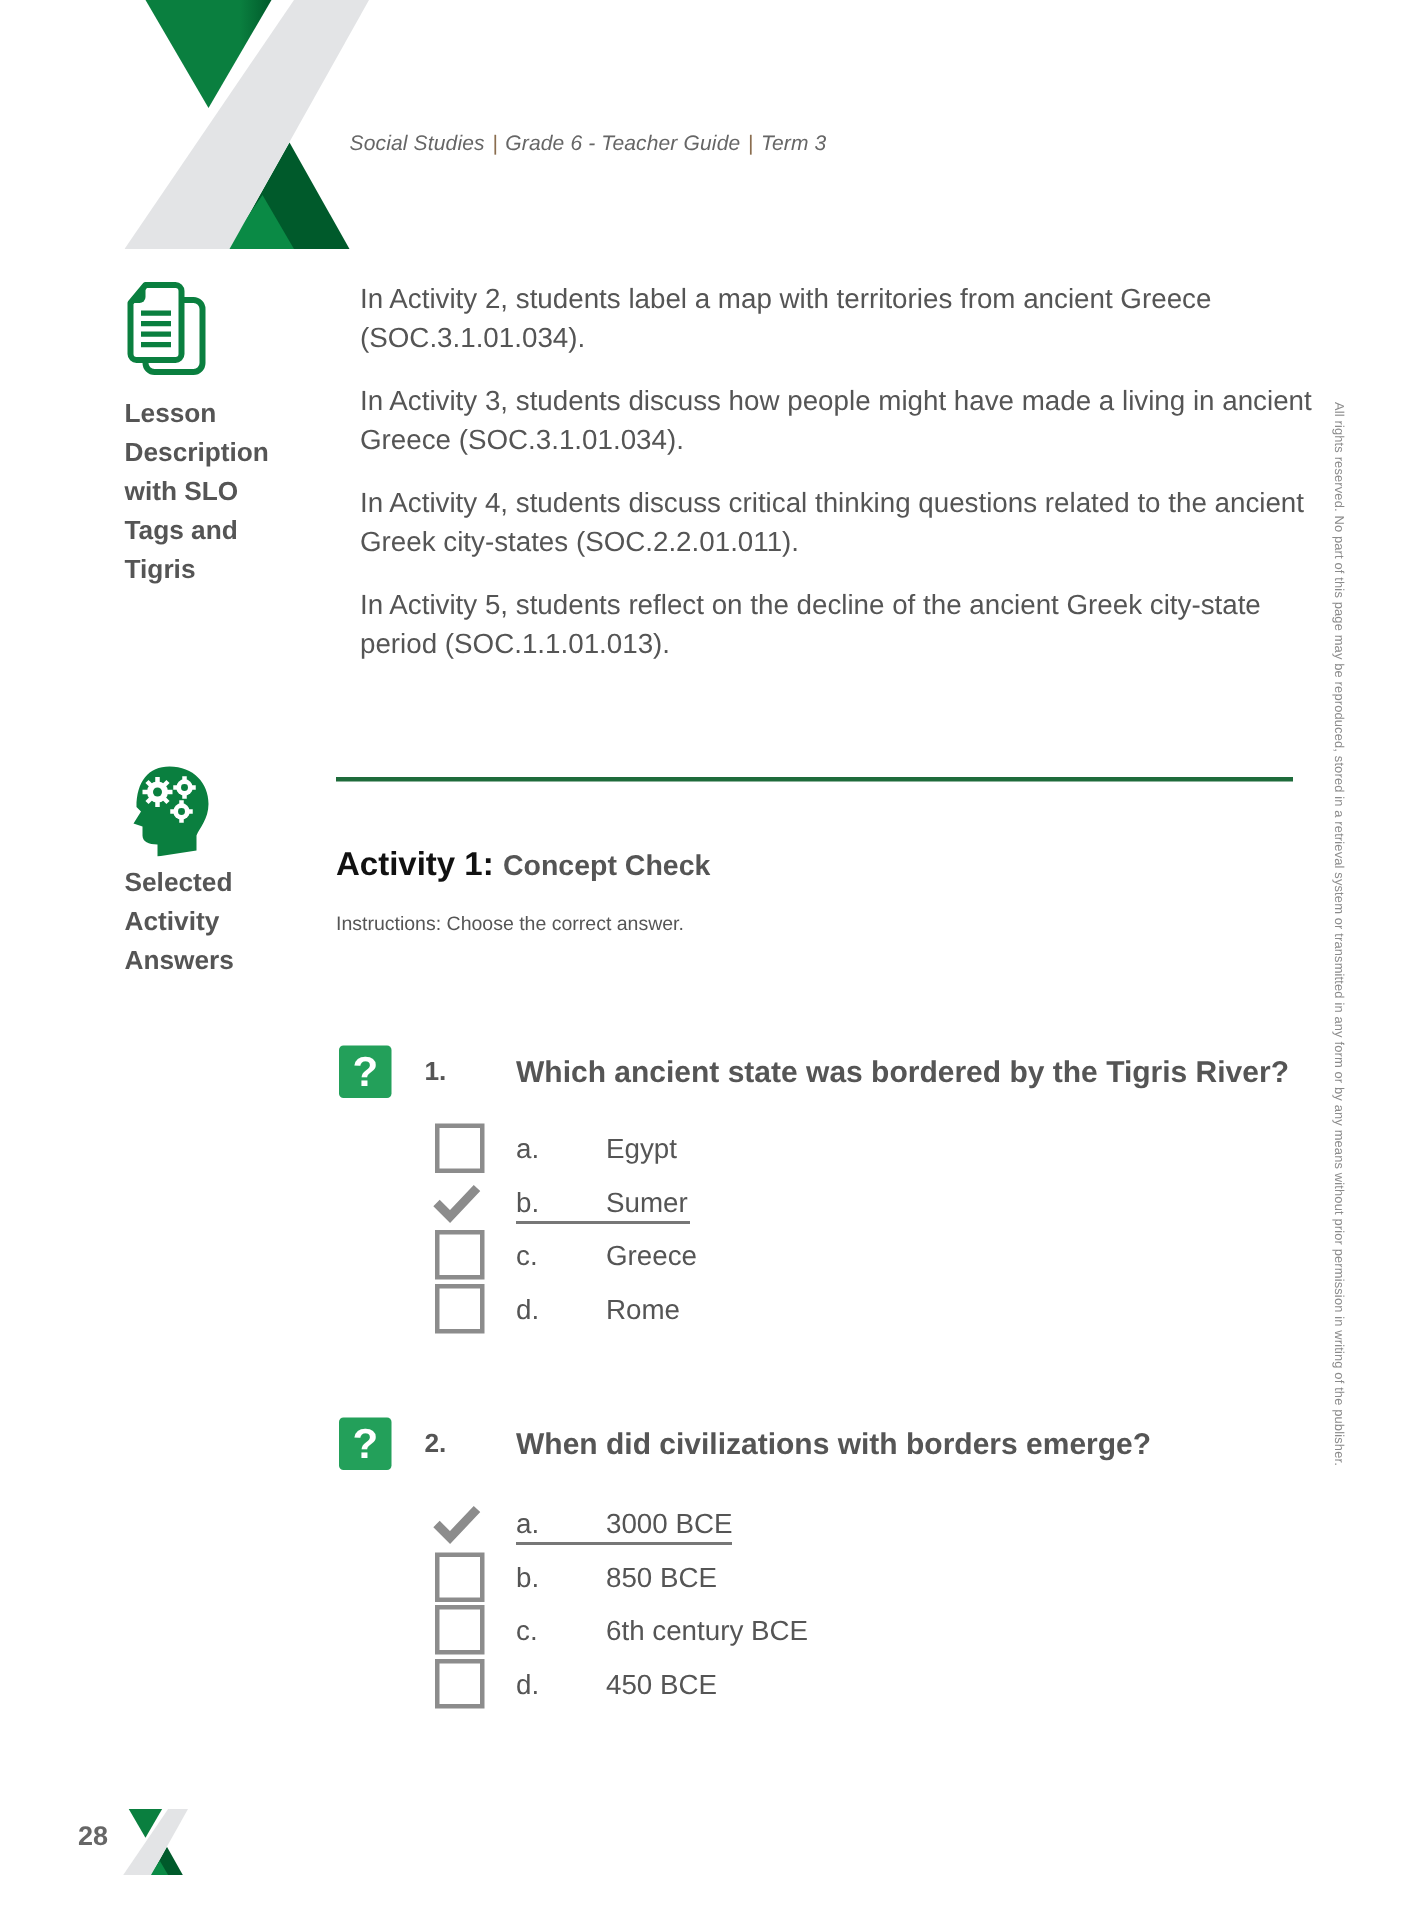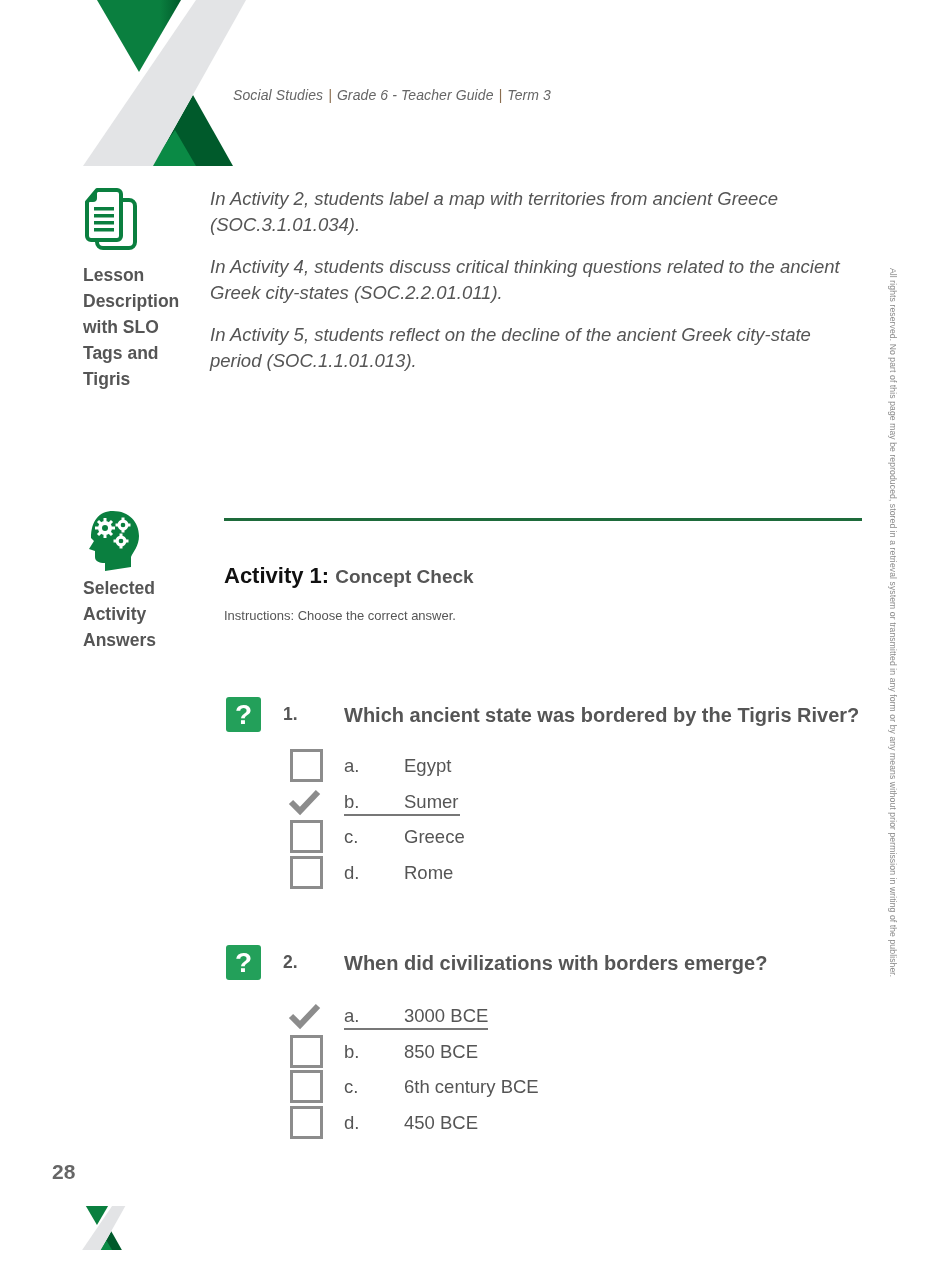--- a/index.html
+++ b/index.html
@@ -16,21 +16,21 @@
     }
     .header-text .sep { color: #8a6d4f; margin: 0 5px; }
 
     .side-block { position: absolute; left: 83px; width: 120px; }
     .side-icon { display: block; }
     .side-label {
       font-weight: bold; font-size: 17.5px; line-height: 26px; color: #555555;
       margin-top: 12px;
     }
 
-    .lesson-desc { position: absolute; left: 210px; top: 186px; width: 640px; font-style: italic; }
+    .lesson-desc { position: absolute; left: 240px; top: 186px; width: 640px; }
     .lesson-desc p {
       margin: 0 0 16px 0; font-size: 18.5px; line-height: 26px; color: #555555;
     }
 
     .divider {
       position: absolute; left: 224px; top: 518px; width: 638px; height: 3px;
       background: #1e6b3b;
     }
 
     .activity-title {
@@ -64,21 +64,21 @@
       position: absolute; left: 118px; top: 29px; height: 2px; background: #777777;
     }
 
     .copyright {
       position: absolute; left: 888px; top: 268px;
       writing-mode: vertical-rl; font-size: 8.6px; color: #8a8a8a; letter-spacing: 0.1px;
       white-space: nowrap;
     }
 
     .page-number {
-      position: absolute; left: 52px; top: 1160px; font-size: 21px; font-weight: bold; color: #666666;
+      position: absolute; left: 52px; top: 1214px; font-size: 18px; font-weight: bold; color: #666666;
     }
     .logo-bottom { position: absolute; left: 82px; top: 1206px; width: 44px; height: 44px; }
   </style>
 </head>
 <body>
 
 <svg class="logo-top" viewBox="0 0 165 166">
   <defs>
     <linearGradient id="gTop" x1="0" y1="0" x2="1" y2="0">
       <stop offset="0" stop-color="#0a7f3f"></stop>
@@ -110,20 +110,21 @@
     <div>Lesson</div>
     <div>Description</div>
     <div>with SLO</div>
     <div>Tags and</div>
     <div>Tigris</div>
   </div>
 </div>
 
 <div class="lesson-desc">
   <p>In Activity 2, students label a map with territories from ancient Greece (SOC.3.1.01.034).</p>
+  <p>In Activity 3, students discuss how people might have made a living in ancient Greece (SOC.3.1.01.034).</p>
   <p>In Activity 4, students discuss critical thinking questions related to the ancient Greek city-states (SOC.2.2.01.011).</p>
   <p>In Activity 5, students reflect on the decline of the ancient Greek city-state period (SOC.1.1.01.013).</p>
 </div>
 
 <div class="side-block" style="top:509px;">
   <svg class="side-icon" width="58" height="62" viewBox="0 0 58 62">
     <path d="M30 2 C46 2 56 13 56 27 C56 37 50 43 48 48 L48 58 L22 62 L22 54 C16 54 12 52 12 48 L12 42 L6 40 L11 32 L8 29 C8 12 16 2 30 2 Z" fill="#0a7f3f"></path>
     <g fill="#ffffff">
       <circle cx="22" cy="19" r="7"></circle>
       <circle cx="40" cy="16" r="5.5"></circle>

